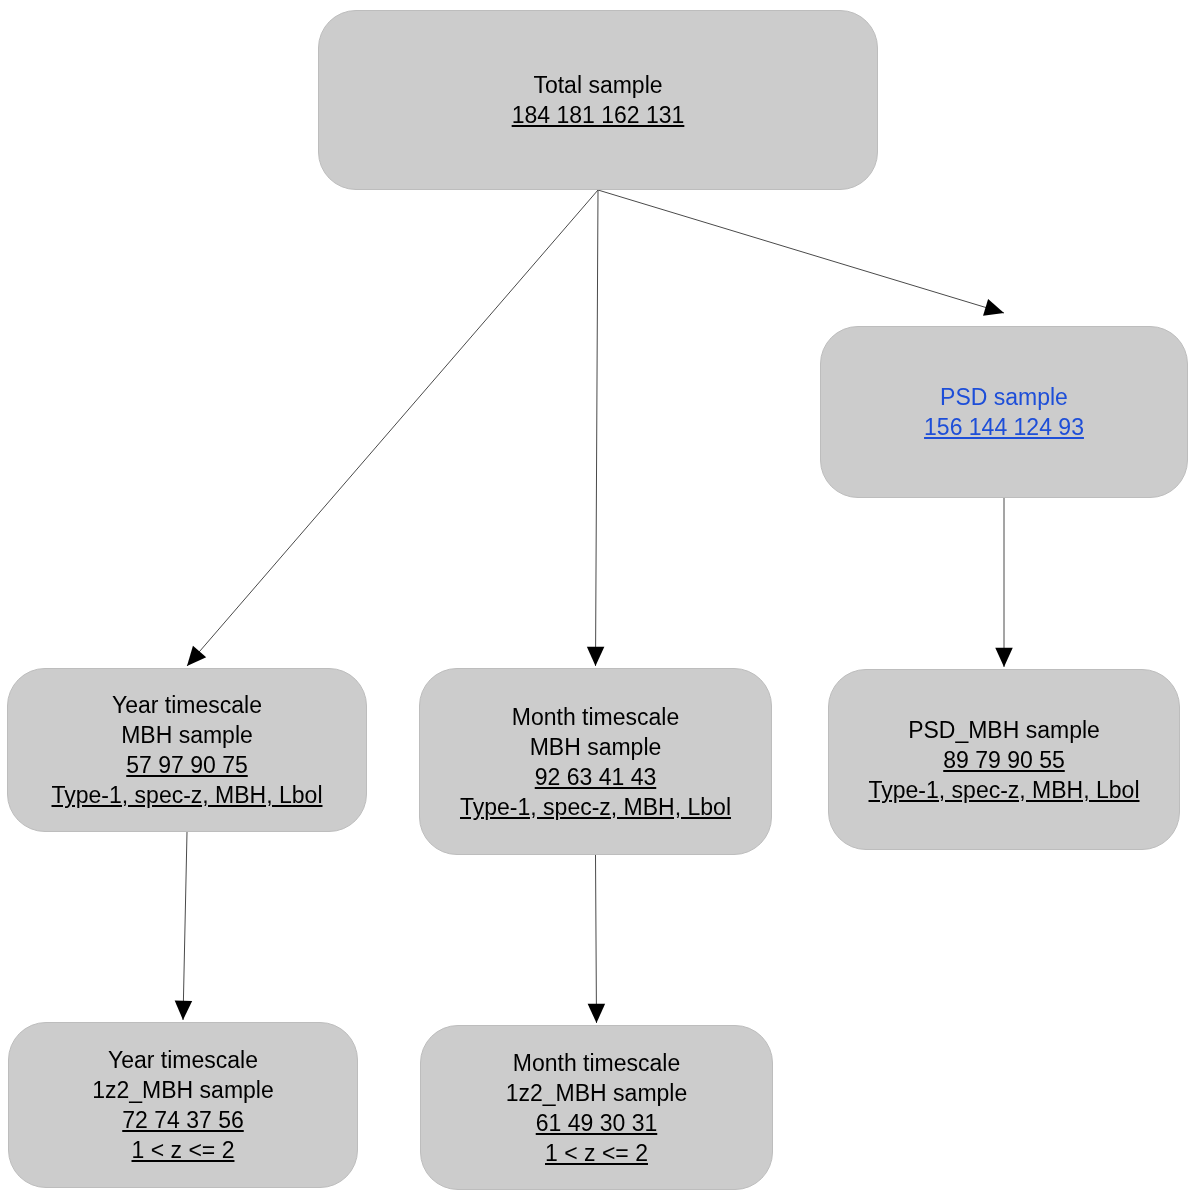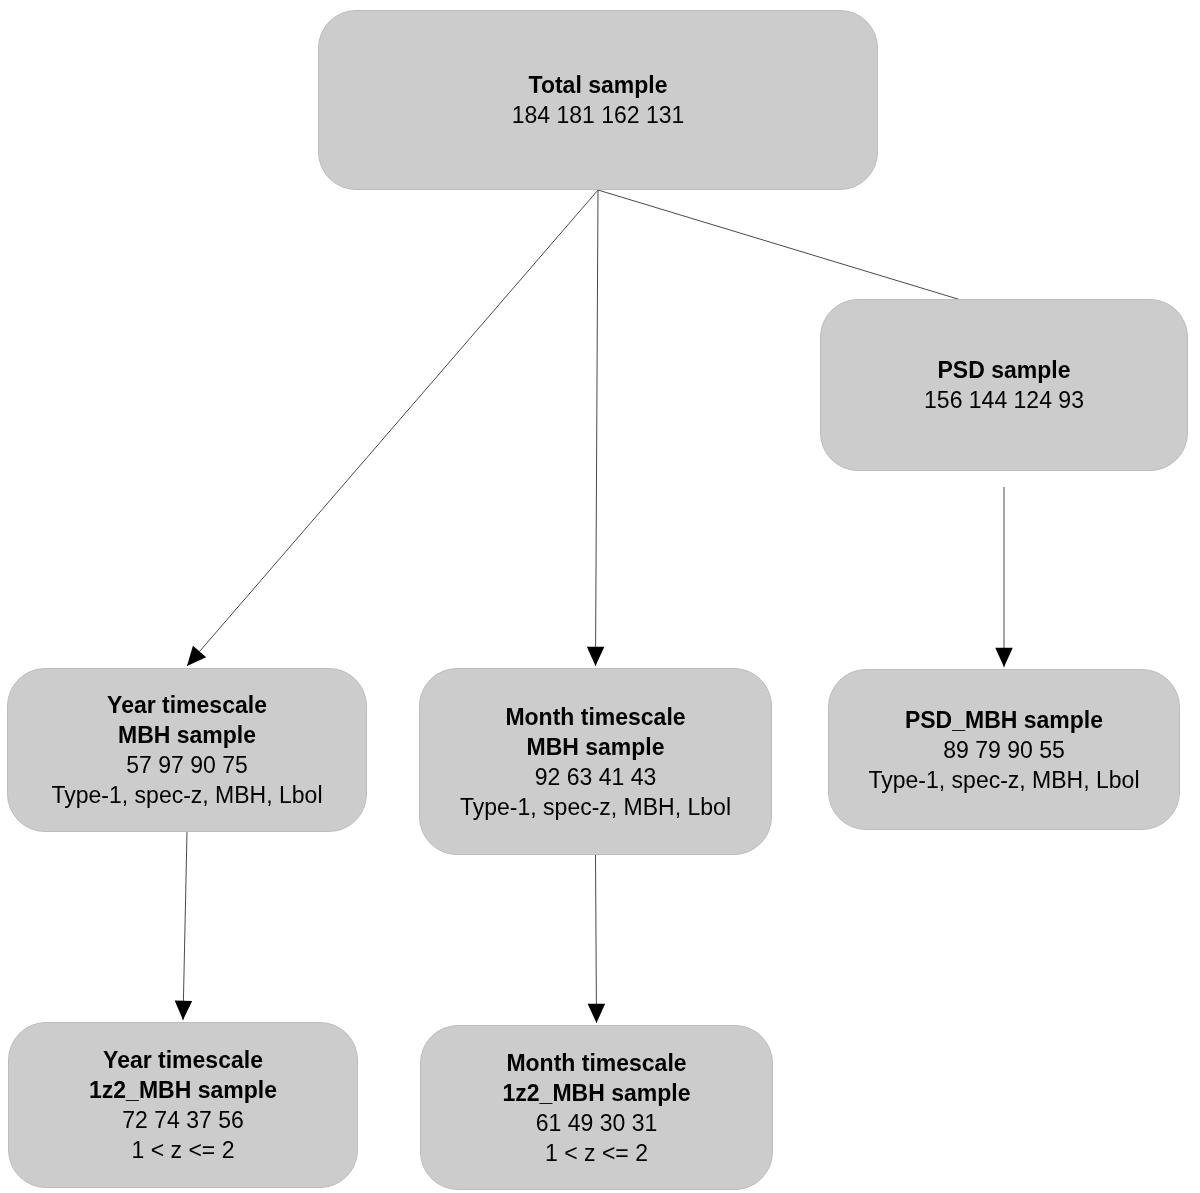--- a/index.html
+++ b/index.html
@@ -32,25 +32,26 @@
     display: flex;
     flex-direction: column;
     align-items: center;
     justify-content: center;
     text-align: center;
     color: #000000;
     font-size: 23px;
     line-height: 30px;
   }
   .node .title-line {
-    font-weight: bold;
+    font-weight: normal;
     text-align: center;
   }
   .node .body-line {
     font-weight: normal;
+    text-decoration: underline;
   }
 </style>
 </head>
 <body>
 
 <div class="canvas">
   <svg id="edges-layer" width="1200" height="1193" viewBox="0 0 1200 1193" xmlns="http://www.w3.org/2000/svg">
     <defs>
       <marker id="arrowhead" viewBox="0 0 12 12" refX="11" refY="6" markerUnits="userSpaceOnUse" markerWidth="32" markerHeight="21" orient="auto">
         <path d="M0,1 L11,6 L0,11 z" fill="#000000"></path>
@@ -63,37 +64,37 @@
         <line x1="1004" y1="487" x2="1004" y2="667" stroke="#4a4a4a" stroke-width="1" marker-end="url(#arrowhead)"></line>
         <line x1="187" y1="832" x2="183" y2="1020" stroke="#4a4a4a" stroke-width="1" marker-end="url(#arrowhead)"></line>
         <line x1="595.5" y1="855" x2="596.5" y2="1023" stroke="#4a4a4a" stroke-width="1" marker-end="url(#arrowhead)"></line>
       </g>
   </svg>
   <div id="nodes-layer">
       <div class="node" style="left: 318px; top: 10px; width: 560px; height: 180px; background: rgb(204, 204, 204); color: rgb(0, 0, 0);">
         <div class="title-line">Total sample</div>
         <div class="body-line">184 181 162 131</div>
       </div>
-      <div class="node" style="left: 820px; top: 299px; width: 368px; height: 172px; background: rgb(204, 204, 204); color: #000000;">
+      <div class="node" style="left: 820px; top: 326px; width: 368px; height: 172px; background: rgb(204, 204, 204); color: #1d4ed8;">
         <div class="title-line">PSD sample</div>
         <div class="body-line">156 144 124 93</div>
       </div>
       <div class="node" style="left: 7px; top: 668px; width: 360px; height: 164px; background: rgb(204, 204, 204); color: rgb(0, 0, 0);">
         <div class="title-line">Year timescale</div>
         <div class="title-line">MBH sample</div>
         <div class="body-line">57 97 90 75</div>
         <div class="body-line">Type-1, spec-z, MBH, Lbol</div>
       </div>
       <div class="node" style="left: 419px; top: 668px; width: 353px; height: 187px; background: rgb(204, 204, 204); color: rgb(0, 0, 0);">
         <div class="title-line">Month timescale</div>
         <div class="title-line">MBH sample</div>
         <div class="body-line">92 63 41 43</div>
         <div class="body-line">Type-1, spec-z, MBH, Lbol</div>
       </div>
-      <div class="node" style="left: 828px; top: 669px; width: 352px; height: 161px; background: rgb(204, 204, 204); color: rgb(0, 0, 0);">
+      <div class="node" style="left: 828px; top: 669px; width: 352px; height: 181px; background: rgb(204, 204, 204); color: rgb(0, 0, 0);">
         <div class="title-line">PSD_MBH sample</div>
         <div class="body-line">89 79 90 55</div>
         <div class="body-line">Type-1, spec-z, MBH, Lbol</div>
       </div>
       <div class="node" style="left: 8px; top: 1022px; width: 350px; height: 166px; background: rgb(204, 204, 204); color: rgb(0, 0, 0);">
         <div class="title-line">Year timescale</div>
         <div class="title-line">1z2_MBH sample</div>
         <div class="body-line">72 74 37 56</div>
         <div class="body-line">1 &lt; z &lt;= 2</div>
       </div>

